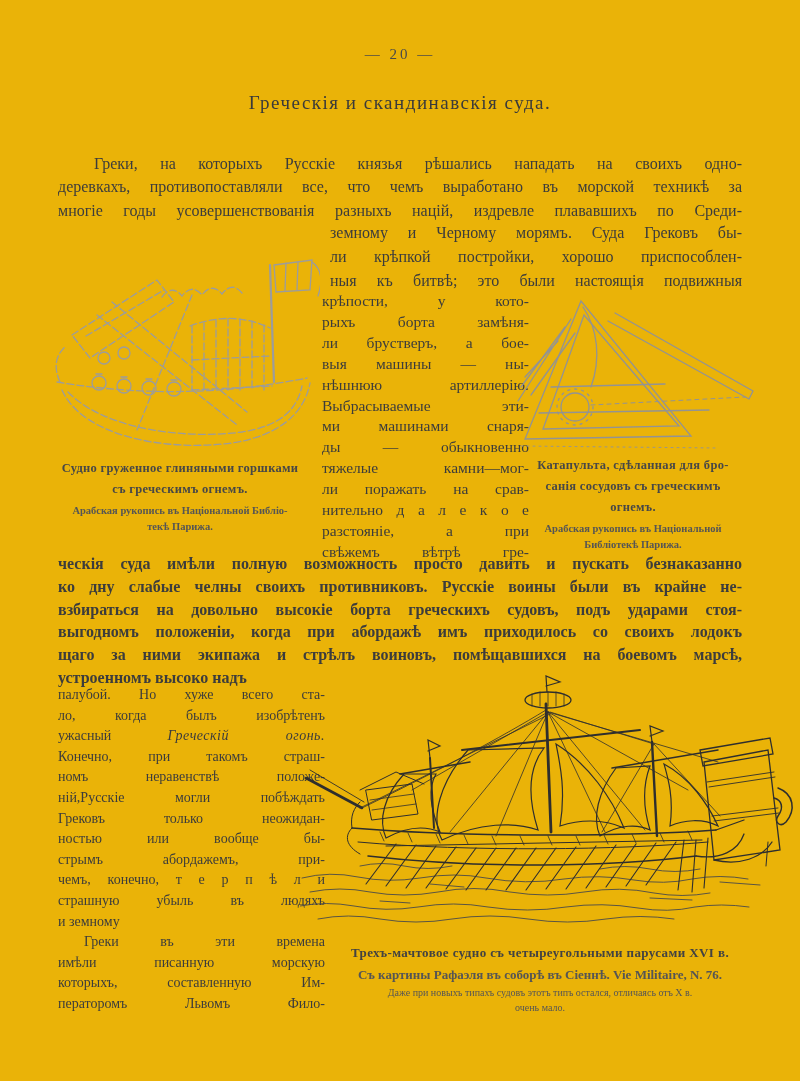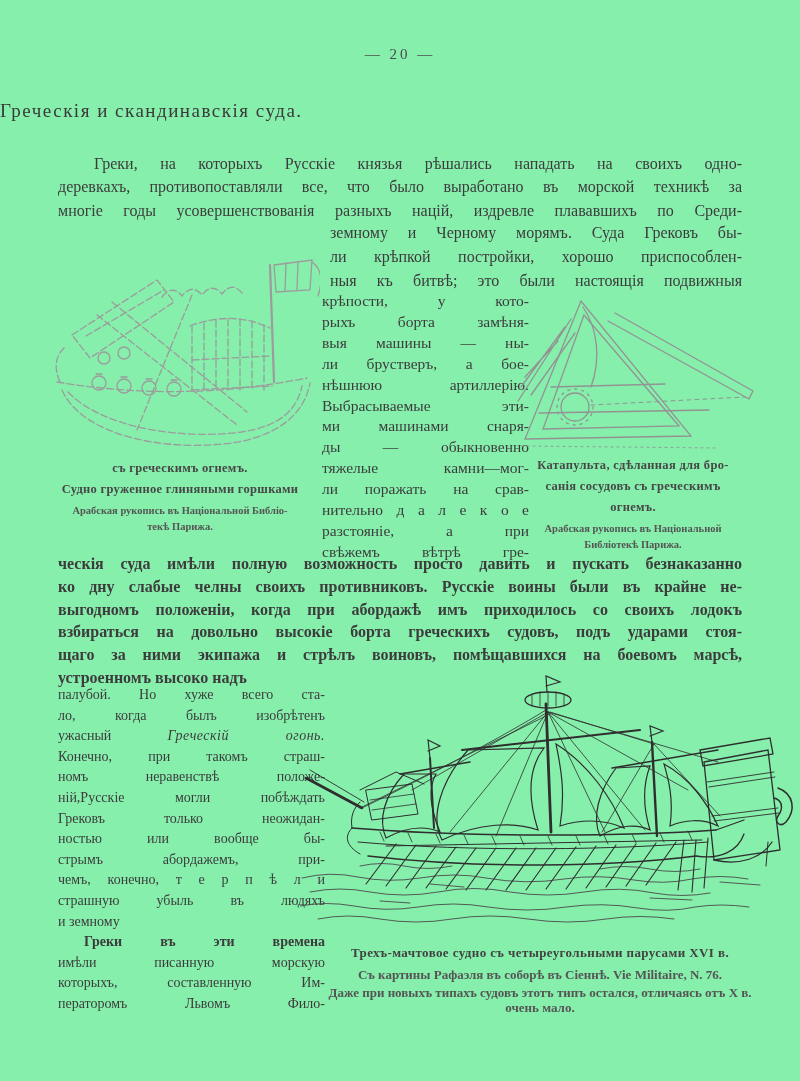--- a/index.html
+++ b/index.html
@@ -1,29 +1,29 @@
 <!DOCTYPE html>
 <html lang="ru"><head>
 <meta charset="utf-8">
 <style>
   html,body{margin:0;padding:0;background:#e8e8e8;}
   .page{
-    position:relative;width:800px;height:1081px;background:#86efac;
+    position:relative;width:800px;height:1081px;background:#eab308;
     font-family:"Liberation Serif","DejaVu Serif",serif;color:#3c3c3c;
     overflow:hidden;margin:0 auto;
   }
   .pageno{position:absolute;top:46px;left:0;width:100%;text-align:center;
     font-size:15px;letter-spacing:3px;color:#4a4a4a;}
-  .title{position:absolute;top:100px;left:0;width:100%;text-align:left;
+  .title{position:absolute;top:92px;left:0;width:100%;text-align:center;
     font-size:19px;font-weight:normal;letter-spacing:1.5px;color:#3a3a3a;margin:0;}
   .block{position:absolute;font-size:16px;}
   .tline{text-align:justify;text-align-last:justify;}
   .rag-last .tline:last-child{text-align-last:left;}
   .indent-first .tline:first-child{text-indent:36px;}
-  .indent-first-sm .tline:first-child{text-indent:26px;font-weight:bold;}
+  .indent-first-sm .tline:first-child{text-indent:26px;}
   .center .tline{text-align:center;text-align-last:center;}
   #para1{left:58px;top:152px;width:684px;line-height:23.4px;}
   #col-right-top{left:330px;top:221px;width:412px;line-height:23.8px;}
   #col-mid{left:322px;top:291px;width:207px;line-height:20.9px;font-size:15.5px;}
   #para2{left:58px;top:553px;width:684px;line-height:22.8px;font-weight:bold;}
   #col-left{left:58px;top:685px;width:267px;line-height:20.6px;font-size:14px;}
   #col-left i{letter-spacing:0.5px;}
   figure{position:absolute;margin:0;padding:0;}
   #fig-left{left:42px;top:240px;width:278px;height:214px;}
   #fig-right{left:513px;top:289px;width:243px;height:167px;}
@@ -31,34 +31,34 @@
   .caption{position:absolute;color:#474747;}
   #cap-left{left:34px;top:458px;width:292px;}
   #cap-right{left:503px;top:455px;width:260px;}
   .cap-main .tline{font-size:12.5px;font-weight:bold;line-height:21px;letter-spacing:0.3px;}
   .cap-sub{margin-top:3px;}
   .cap-sub .tline{font-size:10.5px;font-weight:bold;line-height:15.5px;color:#555;}
   #cap-bottom{left:312px;top:944px;width:456px;text-align:center;}
   .cap-title{font-size:13px;font-weight:bold;letter-spacing:0.4px;line-height:18px;color:#424242;}
   .cap-src{font-size:13px;font-weight:bold;margin-top:6px;line-height:14px;color:#555;}
   .cap-note{margin-top:4px;}
-  .cap-note .tline{font-size:13px;font-weight:bold;line-height:14.5px;color:#555;}
+  .cap-note .tline{font-size:10px;font-weight:normal;line-height:14.5px;color:#555;}
   svg{display:block;width:100%;height:100%;}
 </style>
 </head>
 <body>
 
 <div class="page">
 
   <div class="pageno">— 20 —</div>
   <h1 class="title">Греческія и скандинавскія суда.</h1>
 
   <div id="para1" class="block indent-first">
       <div class="tline">Греки, на которыхъ Русскіе князья рѣшались нападать на своихъ одно-</div>
-      <div class="tline">деревкахъ, противопоставляли все, что было выработано въ морской техникѣ за</div>
+      <div class="tline">деревкахъ, противопоставляли все, что чемъ выработано въ морской техникѣ за</div>
       <div class="tline">многіе годы усовершенствованія разныхъ націй, издревле плававшихъ по Среди-</div>
     </div>
 
   <figure id="fig-left">
     <svg viewBox="0 0 278 214">
       <g fill="none" stroke="#9c9c9c" stroke-width="1.3" stroke-linecap="round" stroke-dasharray="7 3">
         <path d="M15,142 Q140,163 265,138"></path>
         <path d="M20,150 C40,195 120,212 190,203 C235,196 262,175 268,143"></path>
         <path d="M26,152 C60,188 140,200 200,192 C238,186 255,170 260,146"></path>
         <path d="M18,142 Q8,120 24,106"></path>
@@ -94,22 +94,22 @@
 
   <div id="col-right-top" class="block">
       <div class="tline">земному и Черному морямъ. Суда Грековъ бы-</div>
       <div class="tline">ли крѣпкой постройки, хорошо приспособлен-</div>
       <div class="tline">ныя къ битвѣ; это были настоящія подвижныя</div>
     </div>
 
   <div id="col-mid" class="block">
       <div class="tline">крѣпости, у кото-</div>
       <div class="tline">рыхъ борта замѣня-</div>
+      <div class="tline">ли брустверъ, а бое-</div>
       <div class="tline">выя машины — ны-</div>
-      <div class="tline">ли брустверъ, а бое-</div>
       <div class="tline">нѣшнюю артиллерію.</div>
       <div class="tline">Выбрасываемые эти-</div>
       <div class="tline">ми машинами снаря-</div>
       <div class="tline">ды — обыкновенно</div>
       <div class="tline">тяжелые камни—мог-</div>
       <div class="tline">ли поражать на срав-</div>
       <div class="tline">нительно д а л е к о е</div>
       <div class="tline">разстояніе, а при</div>
       <div class="tline">свѣжемъ вѣтрѣ гре-</div>
     </div>
@@ -127,22 +127,22 @@
         <circle cx="62" cy="118" r="18" stroke-dasharray="2 5"></circle>
         <path d="M78,116 L232,108" stroke-dasharray="4 4" stroke-width="1"></path>
         <path d="M95,32 L236,110 M102,24 L240,102 M236,110 L240,102"></path>
         <path d="M8,157 L205,159" stroke-dasharray="2 4" stroke-width="0.9"></path>
       </g>
     </svg>
   </figure>
 
   <div id="cap-left" class="caption">
     <div class="cap-main center">
+        <div class="tline">Судно груженное глиняными горшками</div>
         <div class="tline">съ греческимъ огнемъ.</div>
-        <div class="tline">Судно груженное глиняными горшками</div>
       </div>
     <div class="cap-sub center">
         <div class="tline">Арабская рукопись въ Національной Библіо-</div>
         <div class="tline">текѣ Парижа.</div>
       </div>
   </div>
 
   <div id="cap-right" class="caption">
     <div class="cap-main center">
         <div class="tline">Катапульта, сдѣланная для бро-</div>
@@ -151,22 +151,22 @@
       </div>
     <div class="cap-sub center">
         <div class="tline">Арабская рукопись въ Національной</div>
         <div class="tline">Библіотекѣ Парижа.</div>
       </div>
   </div>
 
   <div id="para2" class="block rag-last">
       <div class="tline">ческія суда имѣли полную возможность просто давить и пускать безнаказанно</div>
       <div class="tline">ко дну слабые челны своихъ противниковъ. Русскіе воины были въ крайне не-</div>
+      <div class="tline">взбираться на довольно высокіе борта греческихъ судовъ, подъ ударами стоя-</div>
       <div class="tline">выгодномъ положеніи, когда при абордажѣ имъ приходилось со своихъ лодокъ</div>
-      <div class="tline">взбираться на довольно высокіе борта греческихъ судовъ, подъ ударами стоя-</div>
       <div class="tline">щаго за ними экипажа и стрѣлъ воиновъ, помѣщавшихся на боевомъ марсѣ,</div>
       <div class="tline">устроенномъ высоко надъ</div>
     </div>
 
   <div id="col-left" class="block">
     <div>
         <div class="tline">палубой. Но хуже всего ста-</div>
         <div class="tline">ло, когда былъ изобрѣтенъ</div>
       </div>
     <div class="tline"><span>ужасный </span><i>Греческій огонь.</i></div>

